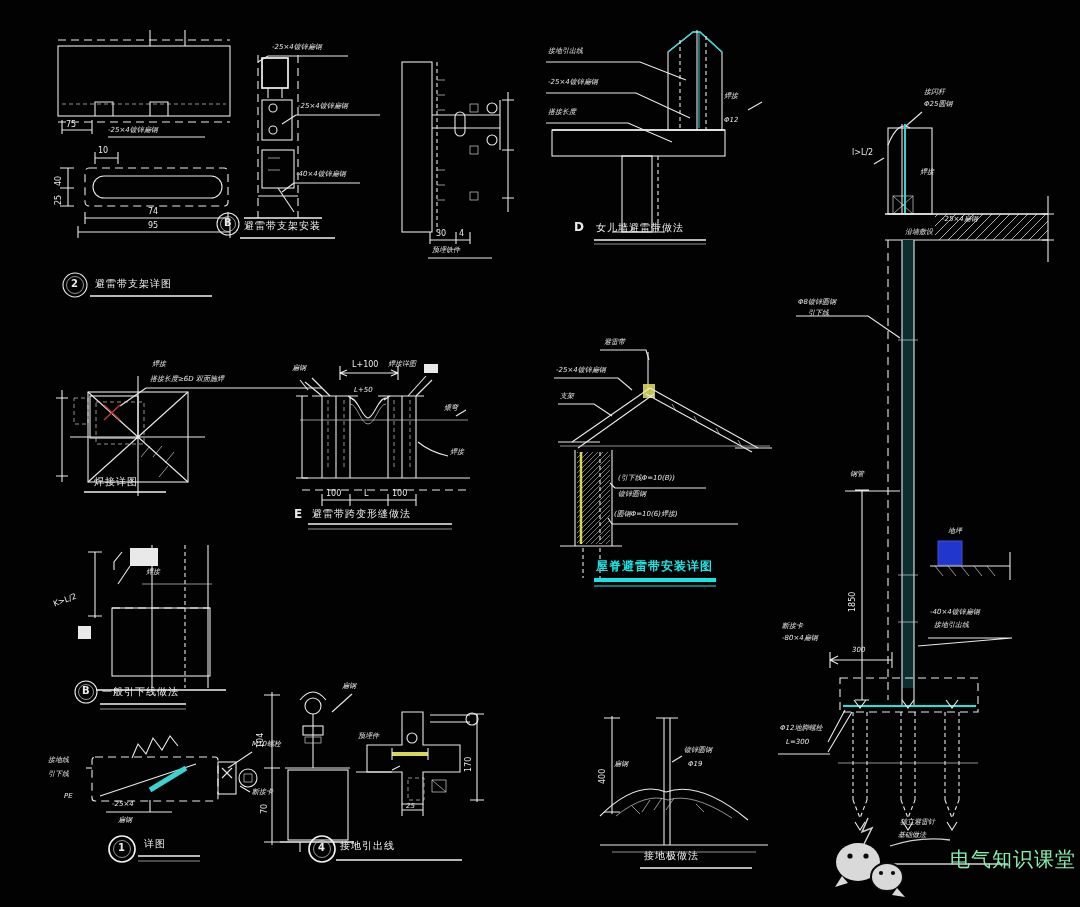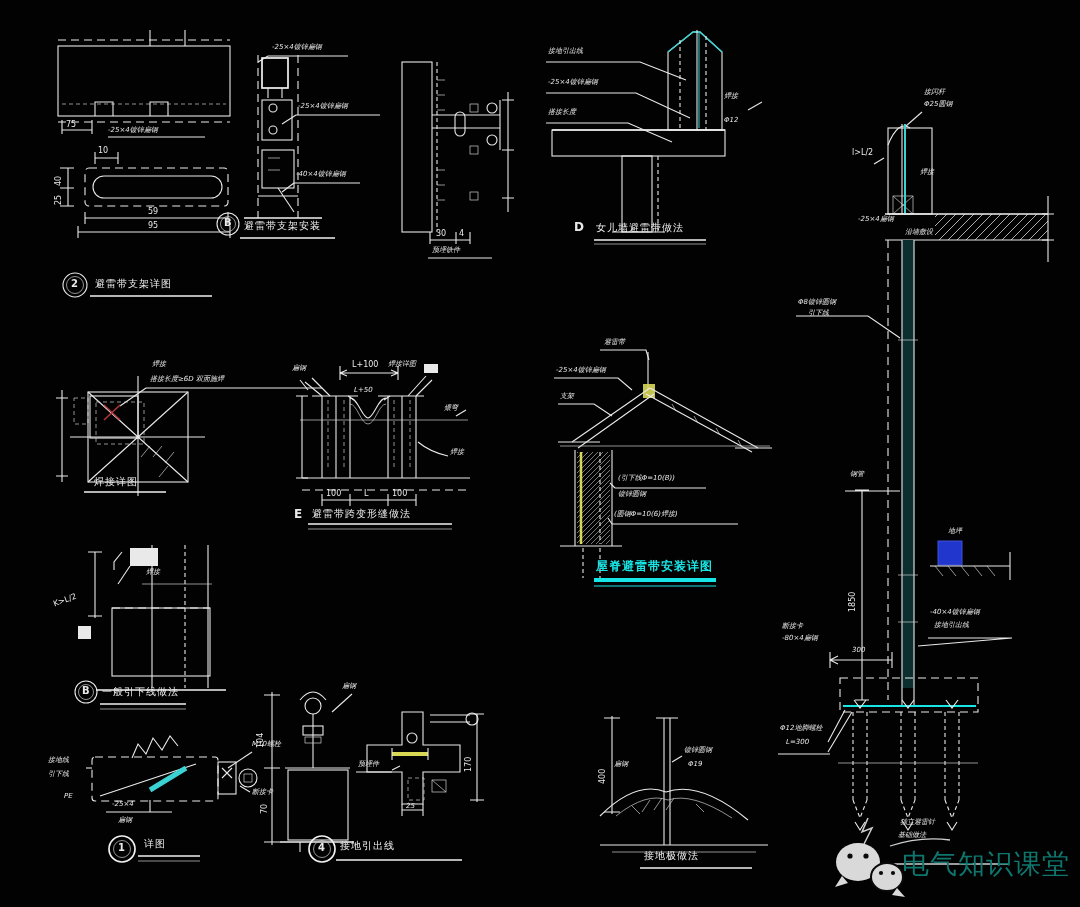--- a/index.html
+++ b/index.html
@@ -17,21 +17,21 @@
   .rd{stroke:#b23636;stroke-width:1.6;}
   .fw{fill:#e9e9e9;stroke:none;}
   .lbl{position:absolute;color:#e9e9e9;font-size:8px;line-height:1.15;white-space:nowrap;}
   .sm{font-size:7px;font-style:italic;}
   .ttl{font-size:10px;letter-spacing:1px;color:#f0f0f0;}
   .bdg{font-size:10px;font-weight:bold;}
   .big{font-size:12px;font-weight:bold;}
   .rot{transform:rotate(-90deg);transform-origin:0 0;}
   .rot20{transform:rotate(-20deg);transform-origin:0 0;}
   .cyt{color:#18e6e6;font-weight:bold;font-size:12px;letter-spacing:1px;}
-  .wm{font-size:27px;color:#0f766e;letter-spacing:1px;}
+  .wm{font-size:20px;color:#86efac;letter-spacing:1px;margin-left:48px;}
 </style>
 </head>
 <body>
 
 <div class="canvas">
 
 <svg class="base" width="1080" height="907">
   <defs>
     <pattern id="hatch" width="9" height="9" patternUnits="userSpaceOnUse">
       <path d="M0,9 L9,0" stroke="#d8d8d8" stroke-width="0.8"></path>
@@ -304,21 +304,21 @@
     <circle cx="893" cy="873" r="2.1" fill="#0a0a0a"></circle>
     <path d="M897,888 l8,9 l-13,-2 z" fill="#d9d9d9"></path>
   </g>
 </svg>
 
 <span class="lbl" style="left:66px;top:120px">75</span>
 <span class="lbl sm" style="left:108px;top:126px">-25×4镀锌扁钢</span>
 <span class="lbl" style="left:98px;top:146px">10</span>
 <span class="lbl rot" style="left:54px;top:186px">40</span>
 <span class="lbl rot" style="left:54px;top:205px">25</span>
-<span class="lbl" style="left:148px;top:207px">59</span>
+<span class="lbl" style="left:148px;top:207px">74</span>
 <span class="lbl" style="left:148px;top:221px">95</span>
 <span class="lbl bdg" style="left:71px;top:278px">2</span>
 <span class="lbl ttl" style="left:95px;top:278px">避雷带支架详图</span>
 
 <span class="lbl sm" style="left:272px;top:43px">-25×4镀锌扁钢</span>
 <span class="lbl sm" style="left:298px;top:102px">-25×4镀锌扁钢</span>
 <span class="lbl sm" style="left:296px;top:170px">-40×4镀锌扁钢</span>
 <span class="lbl bdg" style="left:224px;top:217px">B</span>
 <span class="lbl ttl" style="left:244px;top:220px">避雷带支架安装</span>
 
@@ -331,21 +331,21 @@
 <span class="lbl sm" style="left:548px;top:108px">搭接长度</span>
 <span class="lbl sm" style="left:724px;top:92px">焊接</span>
 <span class="lbl sm" style="left:724px;top:116px">Φ12</span>
 <span class="lbl big" style="left:574px;top:221px">D</span>
 <span class="lbl ttl" style="left:596px;top:222px">女儿墙避雷带做法</span>
 
 <span class="lbl sm" style="left:924px;top:88px">接闪杆</span>
 <span class="lbl sm" style="left:924px;top:100px">Φ25圆钢</span>
 <span class="lbl" style="left:852px;top:148px">l&gt;L/2</span>
 <span class="lbl sm" style="left:920px;top:168px">焊接</span>
-<span class="lbl sm" style="left:858px;top:215px">-25×4扁钢</span>
+<span class="lbl sm" style="left:942px;top:215px">-25×4扁钢</span>
 <span class="lbl sm" style="left:905px;top:228px">沿墙敷设</span>
 <span class="lbl sm" style="left:798px;top:298px">Φ8镀锌圆钢</span>
 <span class="lbl sm" style="left:808px;top:309px">引下线</span>
 <span class="lbl sm" style="left:850px;top:470px">钢管</span>
 <span class="lbl rot" style="left:848px;top:612px">1850</span>
 <span class="lbl sm" style="left:948px;top:527px">地坪</span>
 <span class="lbl sm" style="left:930px;top:608px">-40×4镀锌扁钢</span>
 <span class="lbl sm" style="left:934px;top:621px">接地引出线</span>
 <span class="lbl sm" style="left:782px;top:622px">断接卡</span>
 <span class="lbl sm" style="left:782px;top:634px">-80×4扁钢</span>
@@ -391,21 +391,21 @@
 <span class="lbl sm" style="left:64px;top:792px">PE</span>
 <span class="lbl sm" style="left:112px;top:800px">-25×4</span>
 <span class="lbl sm" style="left:118px;top:816px">扁钢</span>
 <span class="lbl bdg" style="left:118px;top:842px">1</span>
 <span class="lbl ttl" style="left:144px;top:838px">详图</span>
 
 <span class="lbl rot" style="left:256px;top:748px">104</span>
 <span class="lbl rot" style="left:260px;top:814px">70</span>
 <span class="lbl rot" style="left:464px;top:772px">170</span>
 <span class="lbl sm" style="left:342px;top:682px">扁钢</span>
-<span class="lbl sm" style="left:358px;top:760px">预埋件</span>
+<span class="lbl sm" style="left:358px;top:732px">预埋件</span>
 <span class="lbl sm" style="left:406px;top:802px">25</span>
 <span class="lbl bdg" style="left:318px;top:842px">4</span>
 <span class="lbl ttl" style="left:340px;top:840px">接地引出线</span>
 
 <span class="lbl rot" style="left:598px;top:784px">400</span>
 <span class="lbl sm" style="left:614px;top:760px">扁钢</span>
 <span class="lbl sm" style="left:684px;top:746px">镀锌圆钢</span>
 <span class="lbl sm" style="left:688px;top:760px">Φ19</span>
 <span class="lbl ttl" style="left:644px;top:850px">接地极做法</span>
 

